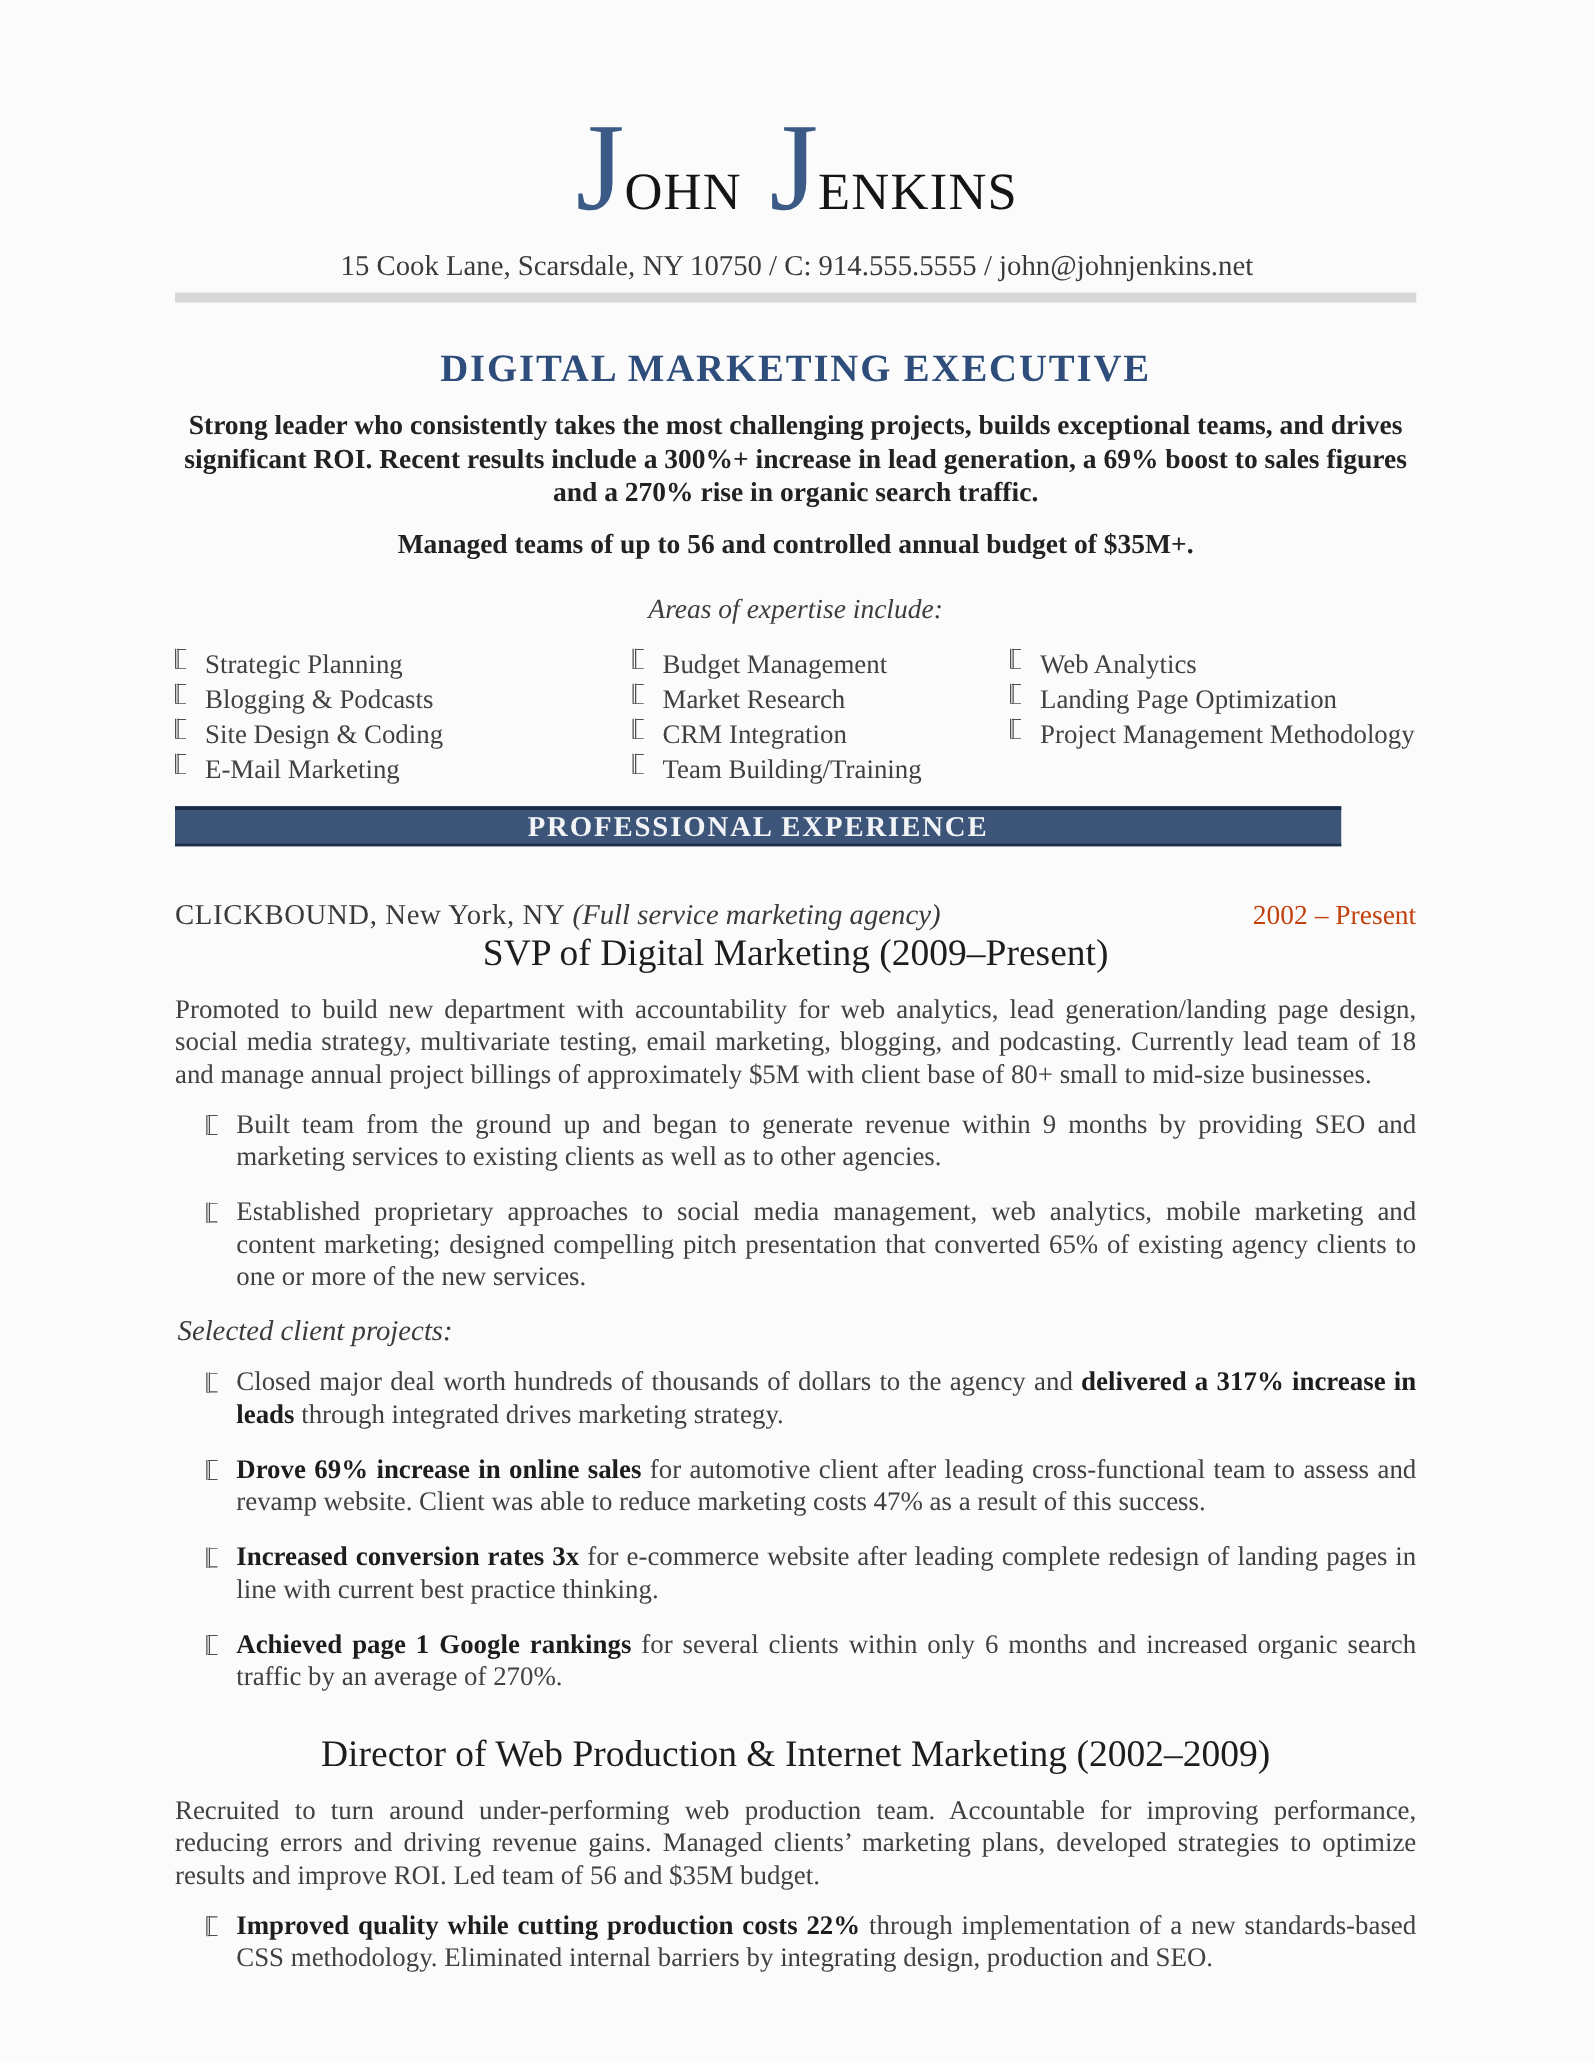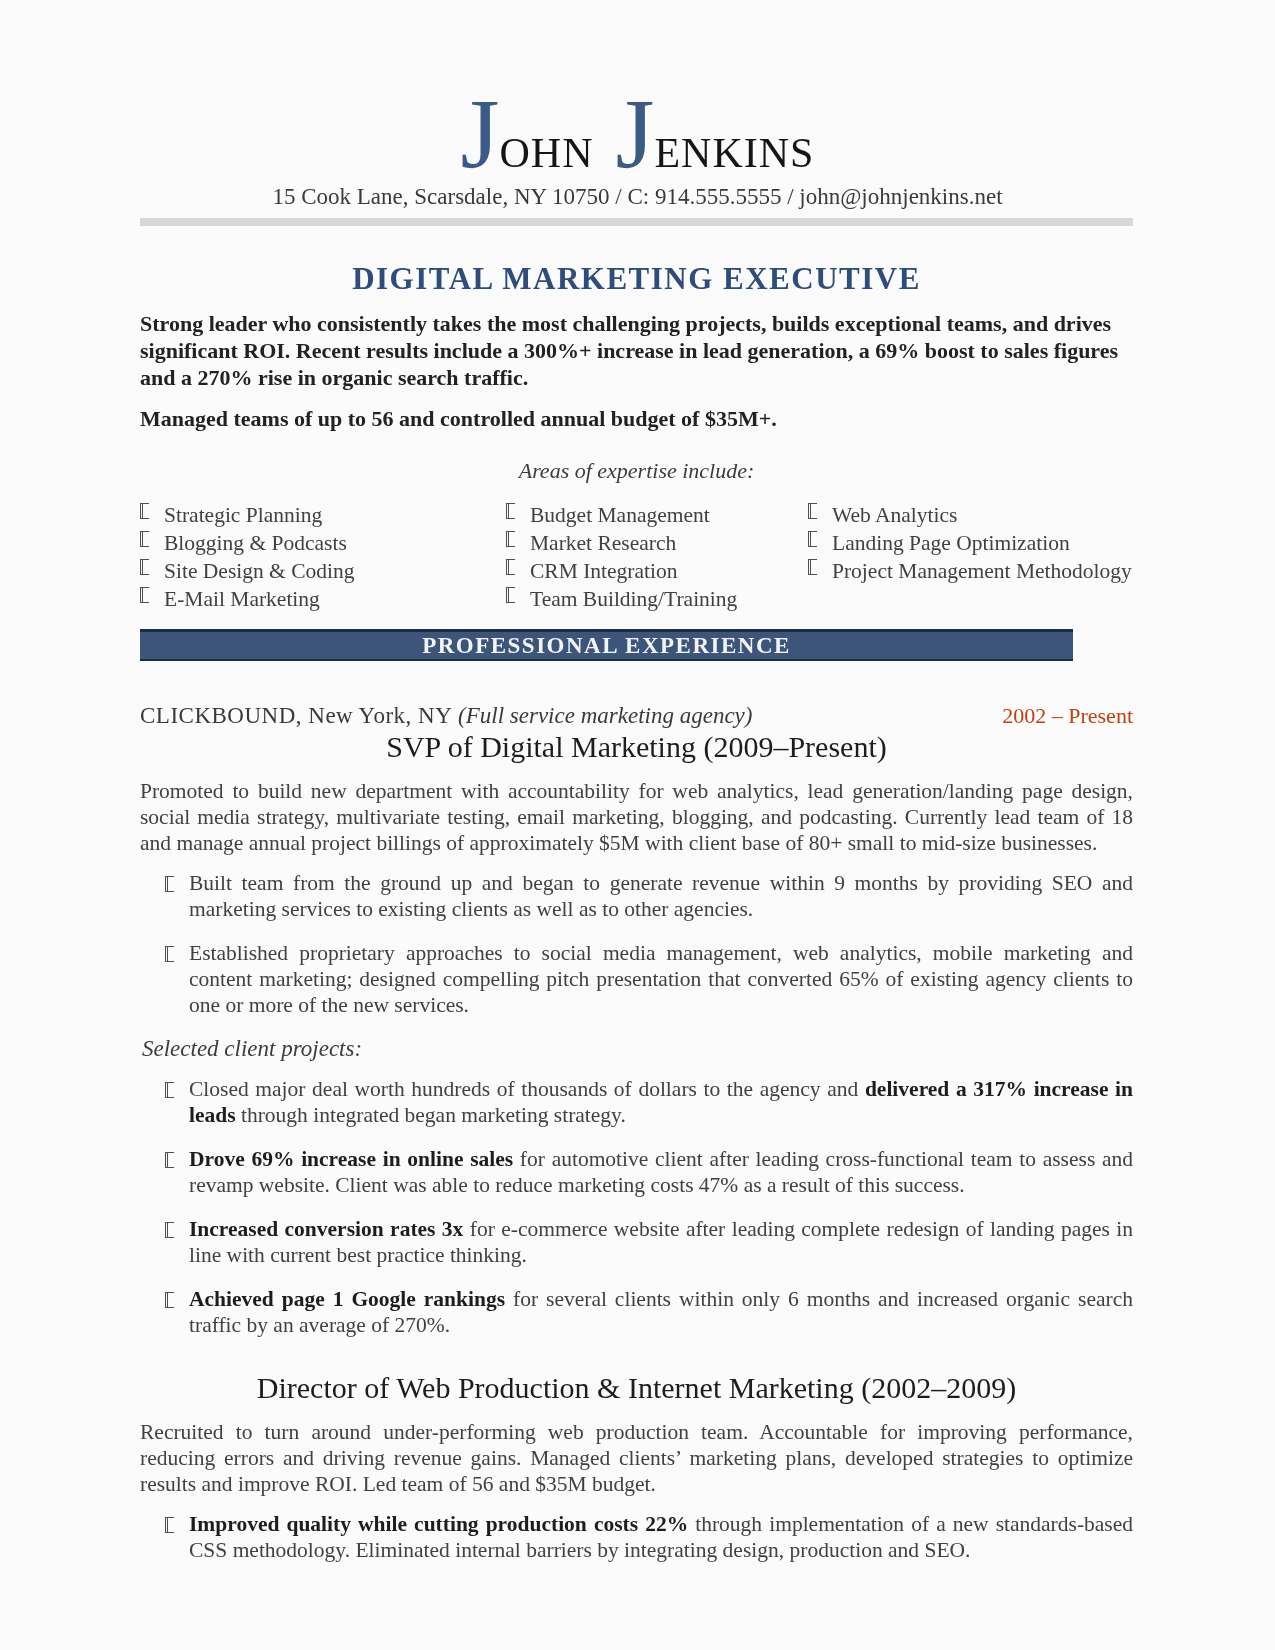--- a/index.html
+++ b/index.html
@@ -26,33 +26,33 @@
   
   .name{
     margin:0;padding-top:88px;height:92px;
     text-align:center;font-weight:normal;color:#111;
     line-height:92px;white-space:nowrap;
   }
   .name .ini{font-size:100px;color:var(--accent);vertical-align:baseline;}
   .name .rest{font-size:42px;letter-spacing:1px;vertical-align:baseline;color:#151515;}
   .name .gap{display:inline-block;width:22px;}
   .contact{
-    text-align:center;font-size:23px;color:#3a3a3a;margin-top:4px;line-height:26px;
+    text-align:center;font-size:23px;color:#3a3a3a;margin-top:20px;line-height:26px;
   }
   .divider{height:8px;background:var(--divider);margin-top:8px;}
 
   
   .headline{
     margin:36px 0 0 0;text-align:center;
     font-size:31px;font-weight:bold;letter-spacing:1.5px;
     color:var(--title);line-height:34px;
   }
   .lead{
     margin:14px auto 0 auto;max-width:1000px;
-    font-weight:bold;color:#222;
+    text-align:center;font-weight:bold;color:#222;
     font-size:22px;line-height:27px;
   }
   .lead.sub{margin-top:14px;}
   .areas-heading{
     margin:27px 0 0 0;text-align:center;font-style:italic;
     font-size:22px;color:#3c3c3c;line-height:24px;
   }
   .exp-grid{
     display:grid;grid-template-columns:366px 302px auto;
     margin-top:19px;row-gap:2px;
@@ -200,21 +200,21 @@
           <span class="blt"></span>
           <span class="li-text"><span>Established proprietary approaches to social media management, web analytics, mobile marketing and content marketing; designed compelling pitch presentation that converted 65% of existing agency clients to one or more of the new services.</span><b></b><span></span></span>
         </li>
     </ul>
 
     <p class="projects-heading">Selected client projects:</p>
 
     <ul class="achievements">
       <li>
           <span class="blt"></span>
-          <span class="li-text"><span>Closed major deal worth hundreds of thousands of dollars to the agency and </span><b>delivered a 317% increase in leads</b><span> through integrated began marketing strategy.</span></span>
+          <span class="li-text"><span>Closed major deal worth hundreds of thousands of dollars to the agency and </span><b>delivered a 317% increase in leads</b><span> through integrated drives marketing strategy.</span></span>
         </li>
       <li>
           <span class="blt"></span>
           <span class="li-text"><span></span><b>Drove 69% increase in online sales</b><span> for automotive client after leading cross-functional team to assess and revamp website. Client was able to reduce marketing costs 47% as a result of this success.</span></span>
         </li>
       <li>
           <span class="blt"></span>
           <span class="li-text"><span></span><b>Increased conversion rates 3x</b><span> for e-commerce website after leading complete redesign of landing pages in line with current best practice thinking.</span></span>
         </li>
       <li>

